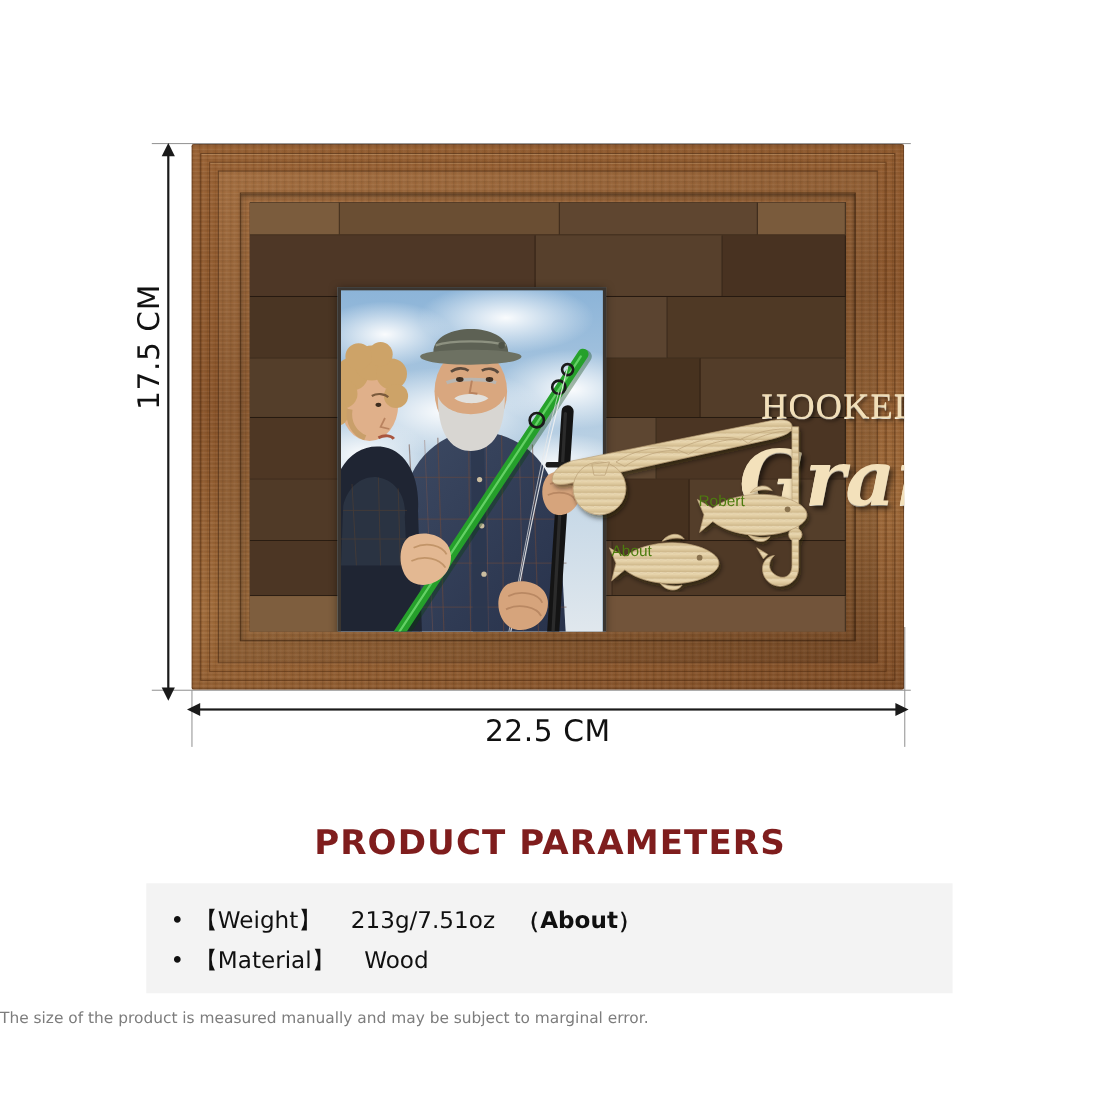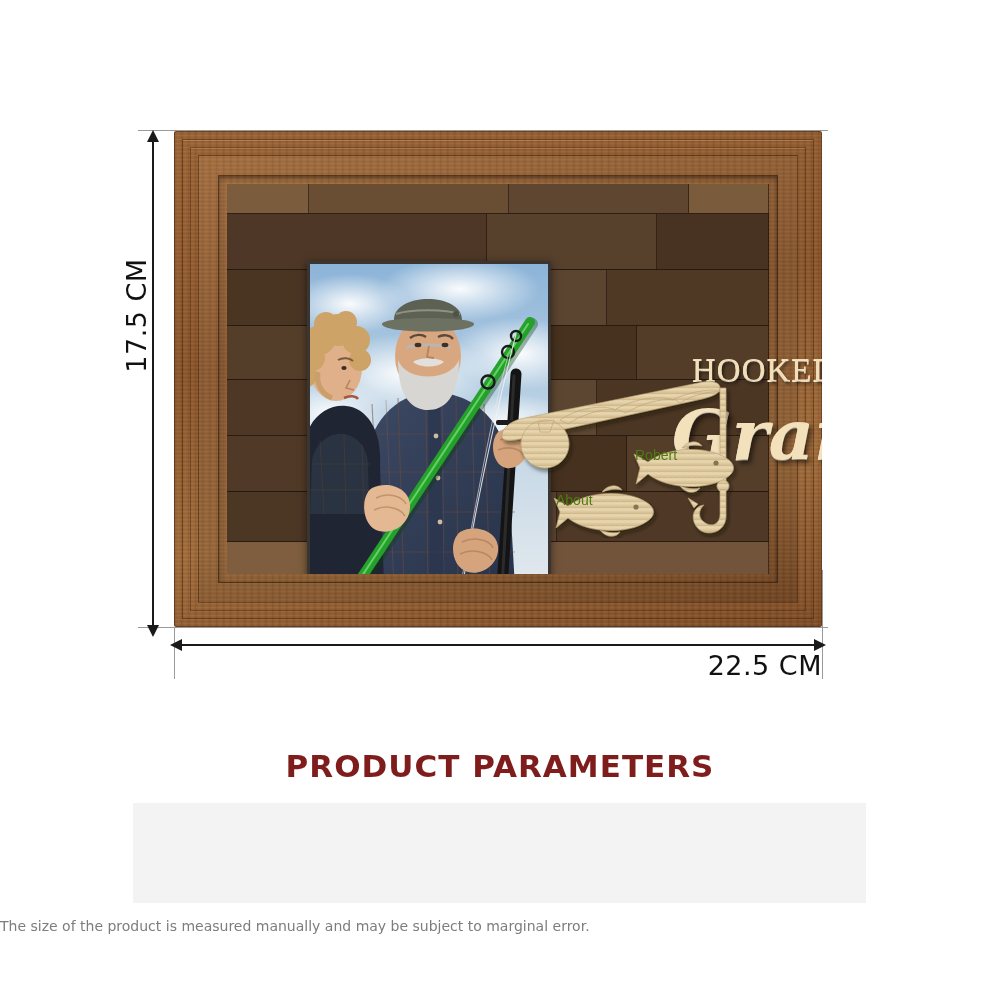--- a/index.html
+++ b/index.html
@@ -28,21 +28,21 @@
     font-size: 27px;
     letter-spacing: 0.5px;
     color: #111;
     font-family: "DejaVu Sans", sans-serif;
   }
   .dim-label-h {
     position: absolute;
     left: 174px;
     top: 650px;
     width: 648px;
-    text-align: right;
+    text-align: center;
     font-size: 27px;
     letter-spacing: 0.5px;
     color: #111;
     font-family: "DejaVu Sans", sans-serif;
   }
   .dim-arrow-v {
     position: absolute;
     left: 152px;
     top: 140px;
     width: 2px;
@@ -534,16 +534,28 @@
   </g>
 </svg>
 
 <div class="fish-name fish-name-robert">Robert</div>
 <div class="fish-name fish-name-anna">About</div>
 
 <div class="params-title">PRODUCT  PARAMETERS</div>
 
 <div class="params-box">
   <ul class="params-list">
+    <li>
+      <span>【Weight】</span>
+      <span>&nbsp;&nbsp;</span>
+      <span>213g/7.51oz</span>
+      <span>&nbsp;</span>
+      <span class="pv-strong">（About）</span>
+    </li>
+    <li>
+      <span>【Material】</span>
+      <span>&nbsp;&nbsp;</span>
+      <span>Wood</span>
+    </li>
   </ul>
 </div>
 
 <div class="disclaimer">The size of the product is measured manually and may be subject to marginal error.</div>
 
 </body></html>

